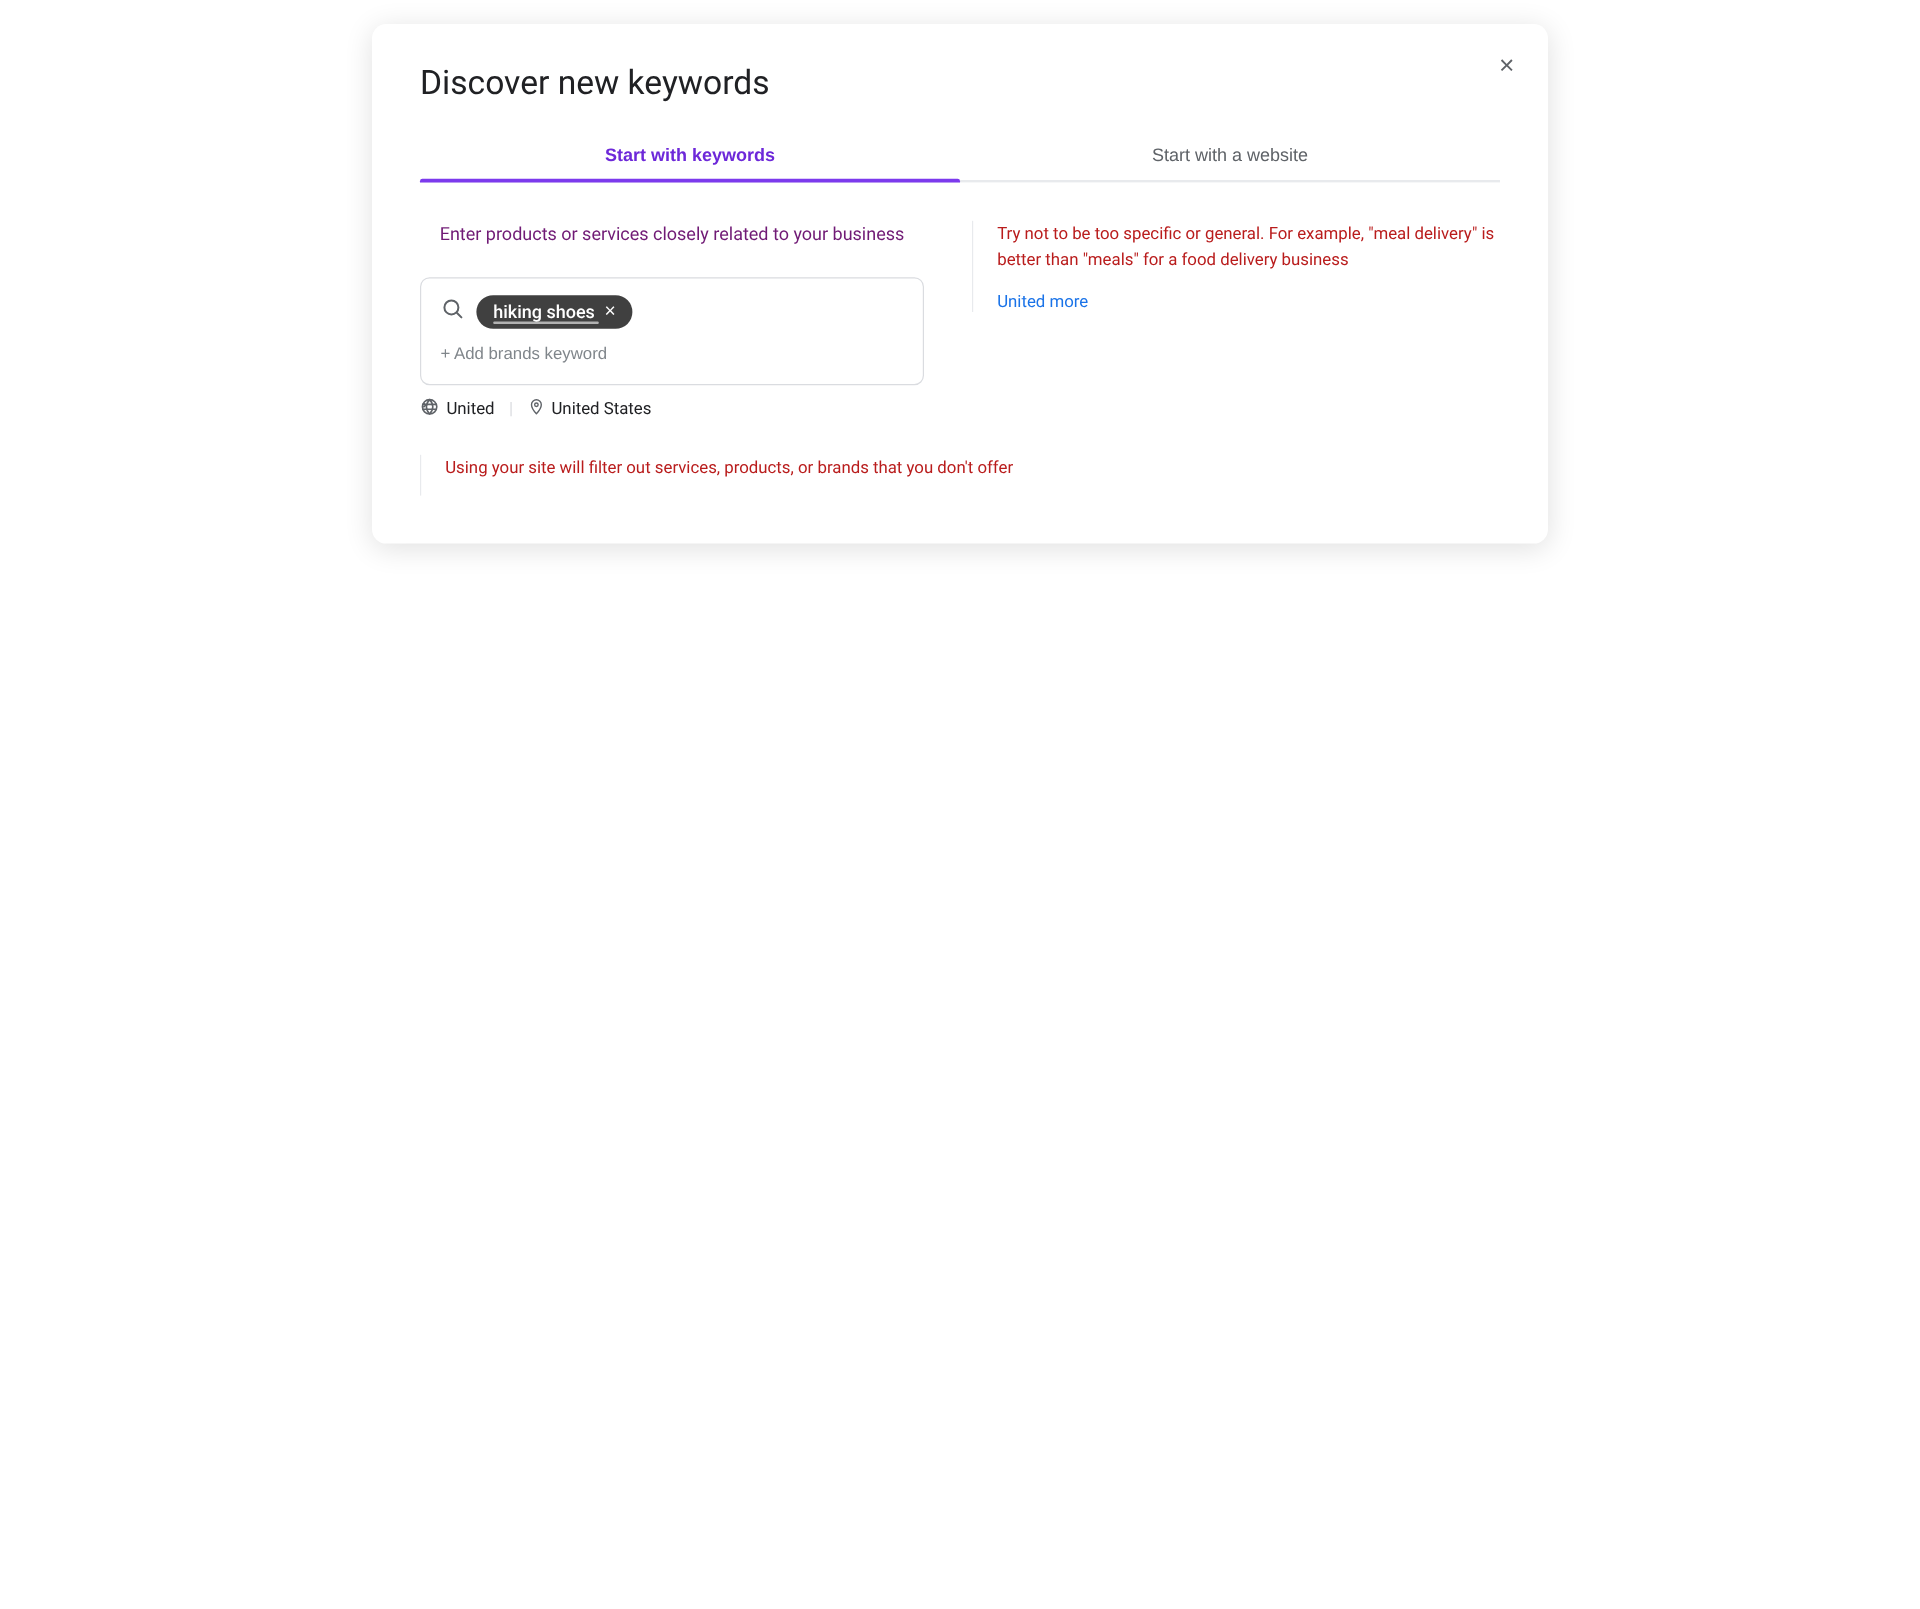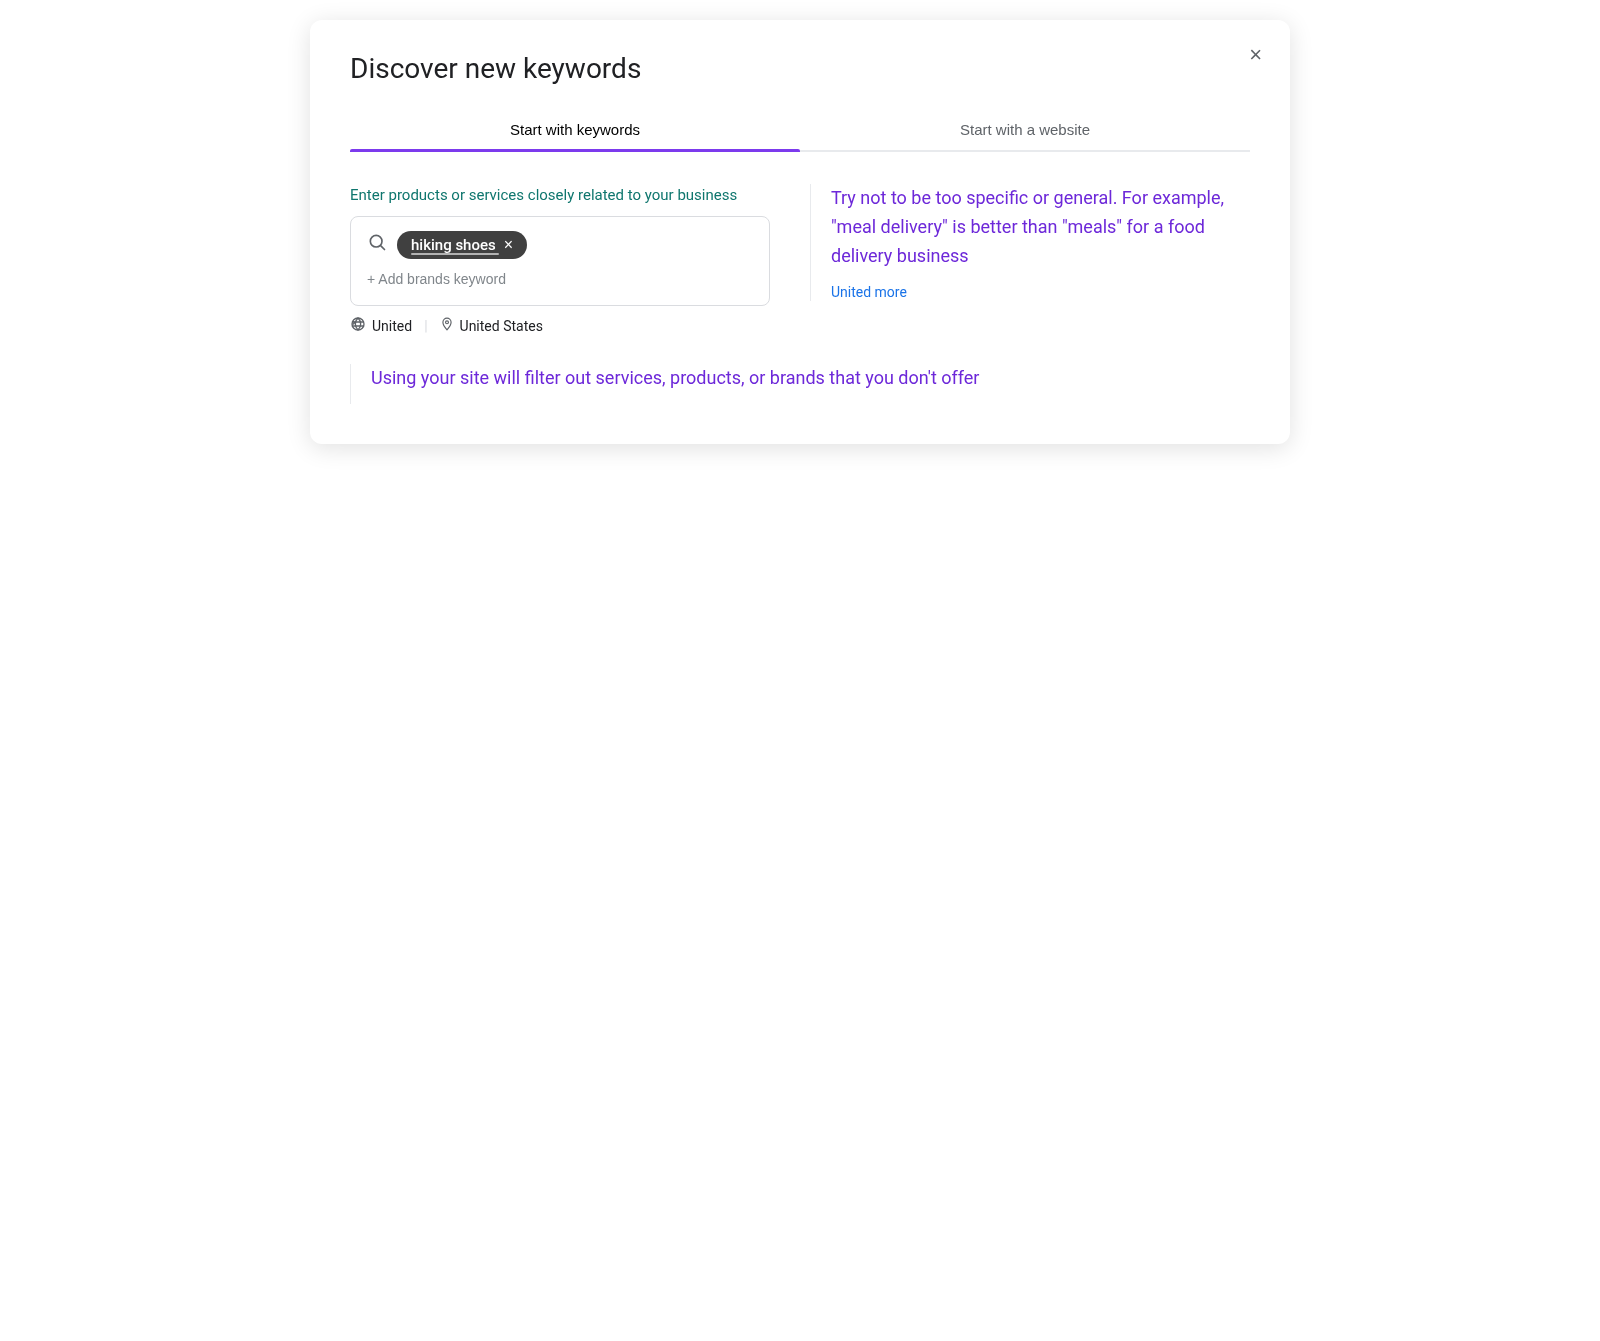--- a/index.html
+++ b/index.html
@@ -58,22 +58,22 @@
       font-size: 15px;
       font-weight: 500;
       cursor: pointer;
       color: #5f6368;
       background: none;
       border: none;
       position: relative;
     }
 
     .tab.active {
-      color: #000000;
-      font-weight: 400;
+      color: #6d28d9;
+      font-weight: 700;
     }
 
     .tab.active::after {
       content: '';
       position: absolute;
       bottom: -2px;
       left: 0;
       right: 0;
       height: 3px;
       background: #7c3aed;
@@ -93,23 +93,24 @@
     }
 
     .right-col {
       flex: 1;
       padding-left: 20px;
       border-left: 1px solid #e8eaed;
     }
 
     .section-label {
       font-size: 15px;
-      color: #0f766e;
-      margin-bottom: 9px;
+      color: #701a75;
+      margin-bottom: 24px;
       line-height: 1.5;
+      text-align: center;
     }
 
     
     .keyword-input-box {
       border: 1.5px solid #dadce0;
       border-radius: 8px;
       padding: 14px 16px;
       min-height: 90px;
       display: flex;
       flex-direction: column;
@@ -188,22 +189,22 @@
       font-size: 16px;
     }
 
     .lang-loc-row .separator {
       margin: 0 6px;
       color: #dadce0;
     }
 
     
     .hint-text {
-      font-size: 18px;
-      color: #6d28d9;
+      font-size: 14px;
+      color: #b91c1c;
       line-height: 1.6;
       margin-bottom: 12px;
     }
 
     .learn-more-link {
       color: #1a73e8;
       font-size: 14px;
       text-decoration: none;
       cursor: pointer;
     }

